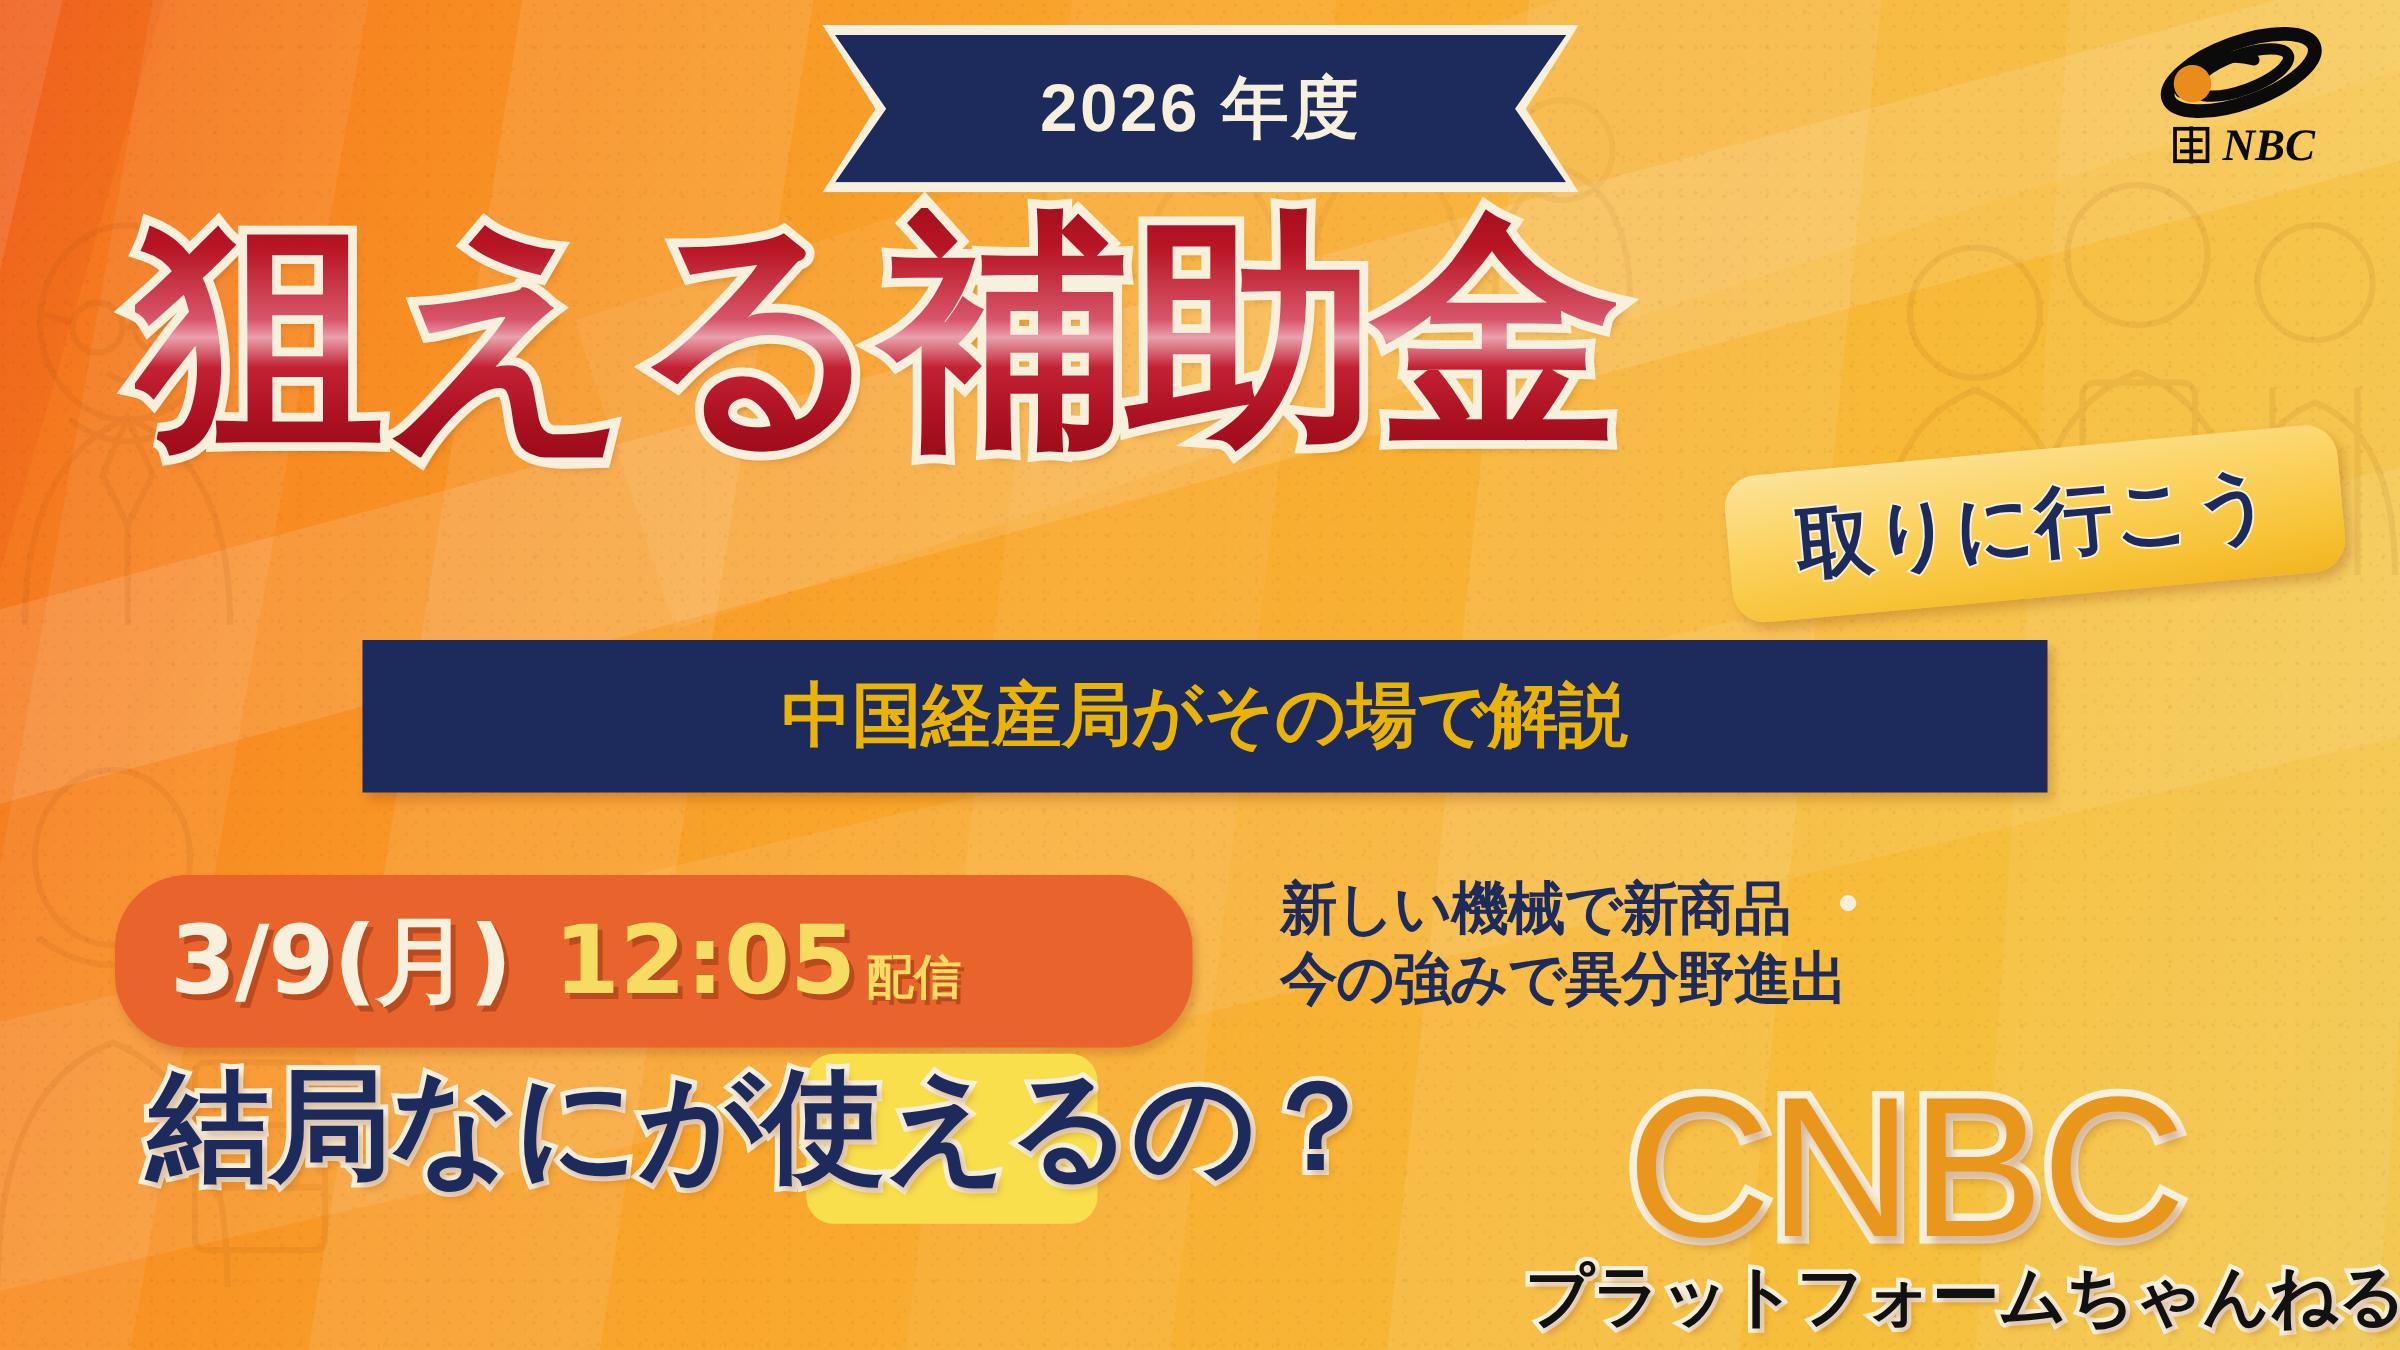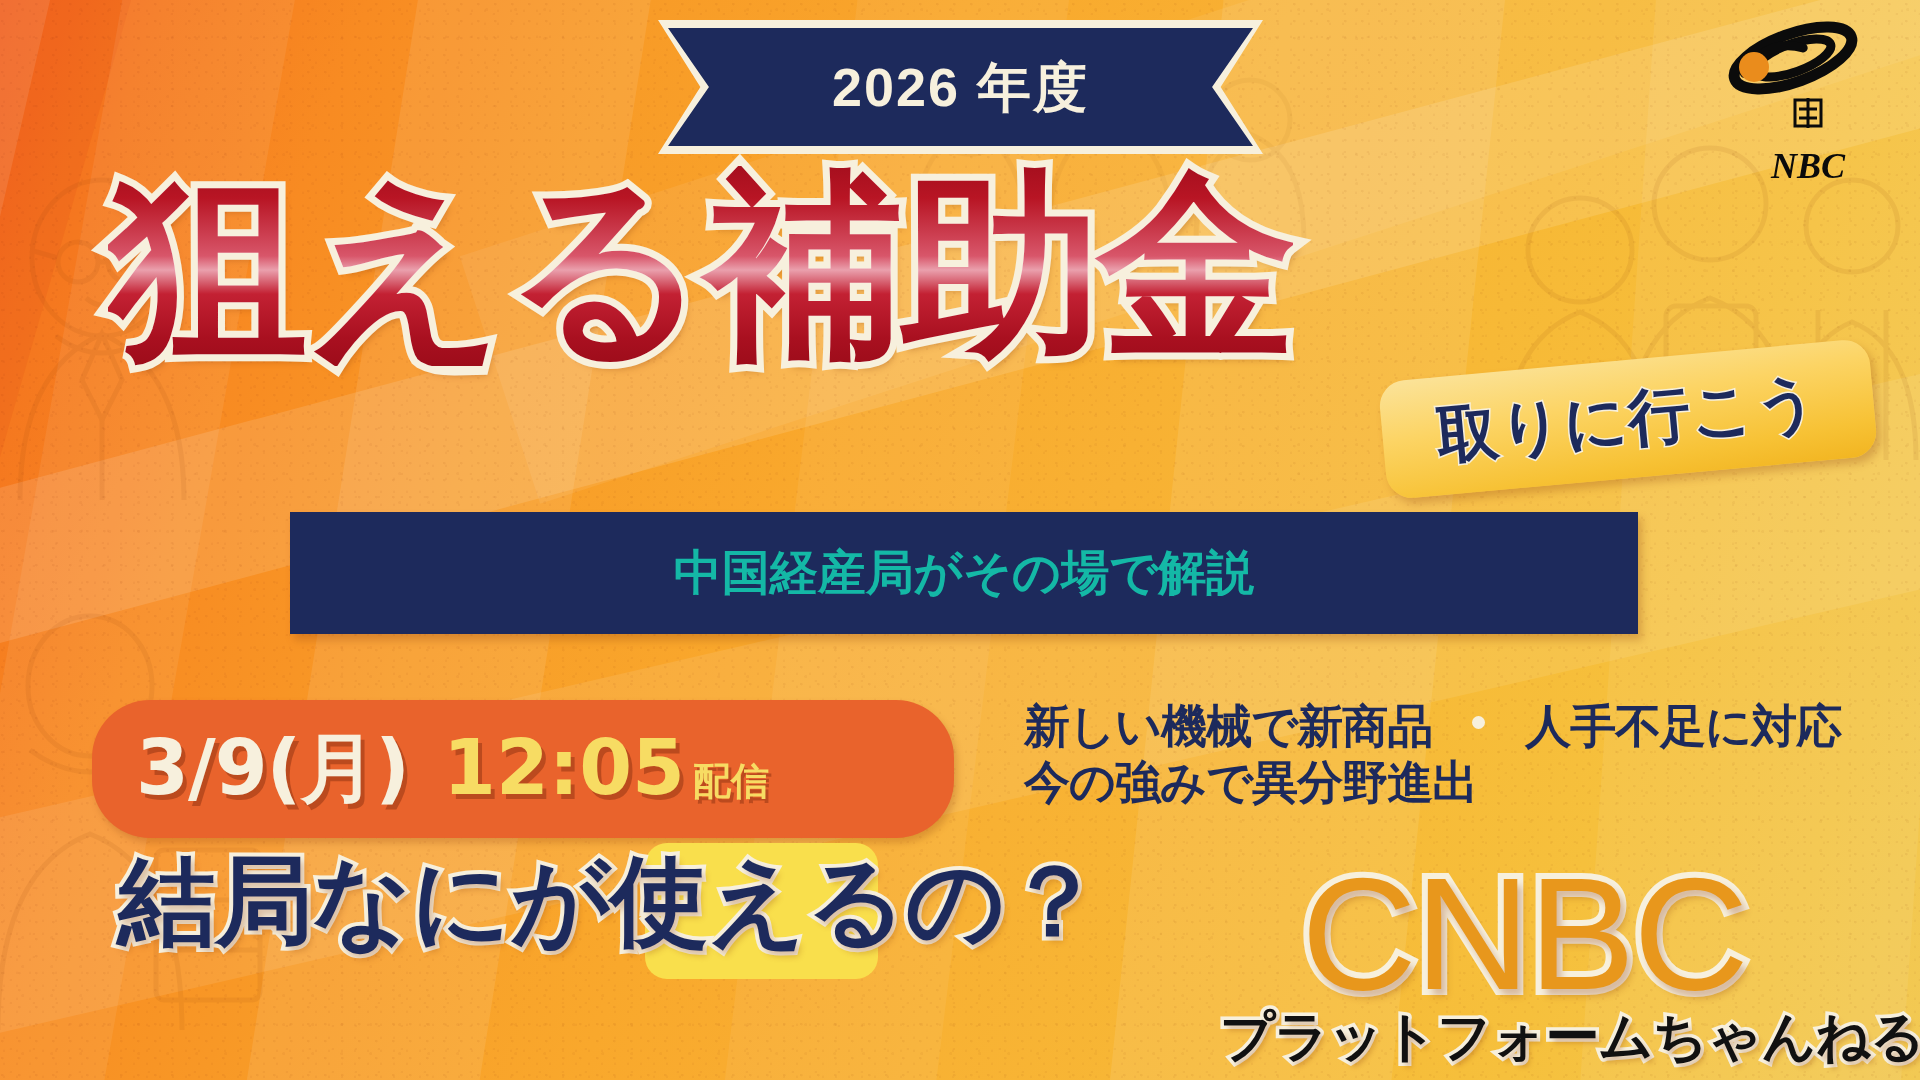--- a/index.html
+++ b/index.html
@@ -62,21 +62,21 @@
   #ribbon .rtxt{
     font-size:54px;font-weight:700;letter-spacing:2px;line-height:1;
     font-family:"Liberation Sans","DejaVu Sans",sans-serif;
     white-space:nowrap;
   }
 
   
   #nbc-logo{position:absolute;right:42px;top:18px;width:160px;height:128px;}
   #nbc-logo .mark{position:relative;width:150px;height:78px;}
   #nbc-logo .nbctext{
-    display:flex;align-items:center;gap:20px;margin-top:2px;padding-left:20px;flex-direction:column;
+    display:flex;align-items:center;gap:10px;margin-top:2px;padding-left:20px;
   }
   #nbc-logo .nbcword{
     font-family:"Liberation Serif","DejaVu Serif",serif;
     font-style:italic;font-weight:700;font-size:36px;color:#0b0b0b;line-height:1;
   }
 
   
   #headline{
     position:absolute;left:108px;top:166px;
     font-size:200px;line-height:1;font-weight:700;letter-spacing:-4px;
@@ -114,21 +114,21 @@
   }
 
   
   #navybar{
     position:absolute;left:290px;top:512px;width:1348px;height:122px;
     background:#1d2a5c;
     display:flex;align-items:center;justify-content:center;
     box-shadow:4px 6px 8px rgba(140,60,15,.28);
   }
   #navybar .ntxt{
-    font-size:48px;font-weight:700;color:#14b8a6;letter-spacing:0px;white-space:nowrap;
+    font-size:56px;font-weight:700;color:#eab308;letter-spacing:0px;white-space:nowrap;
     font-family:"DejaVu Sans","Liberation Sans",sans-serif;
     text-align:right;
   }
 
   
   #datepill{
     position:absolute;left:92px;top:700px;width:862px;height:138px;
     background:#e9632c;border-radius:58px;
     display:flex;align-items:center;
     box-shadow:3px 5px 7px rgba(140,60,15,.25);
@@ -313,21 +313,20 @@
       <span class="d-date">3/9(月)</span>
       <span class="d-time">12:05</span>
       <span class="d-suffix">配信</span>
     </div>
   </div>
 
   <div id="bullets">
     <div class="brow">
       <span class="btext">新しい機械で新商品</span>
       <span class="dot"></span>
-      <span class="btext">人手不足に対応</span>
     </div>
     <div class="brow">
       <span class="btext">今の強みで異分野進出</span>
     </div>
   </div>
 
   <div id="question">
     <div id="hiliter"></div>
     <span class="qtxt">結局なにが使えるの？</span>
   </div>

